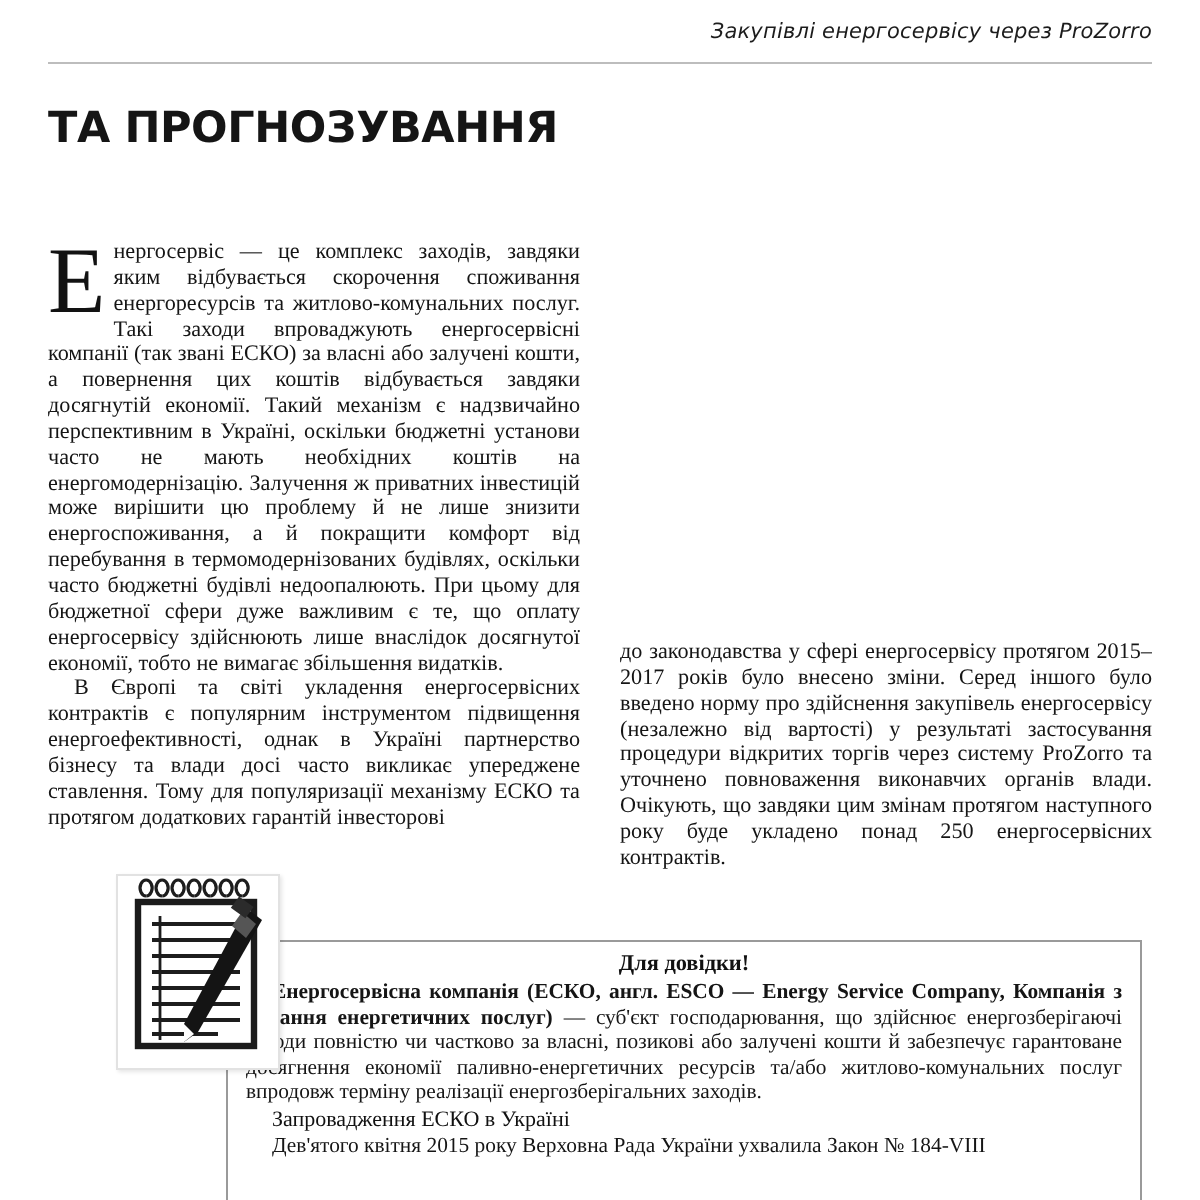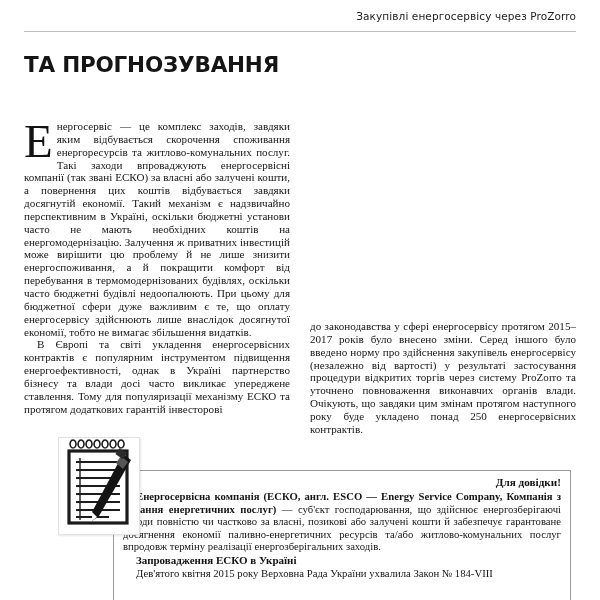--- a/index.html
+++ b/index.html
@@ -16,20 +16,21 @@
     position: relative;
   }
 
   
   .page-header {
     position: absolute;
     top: 0;
     left: 24px;
     right: 24px;
     height: 34px;
+    font-style: italic;
   }
   .running-head {
     position: absolute;
     right: 0;
     top: 10px;
     font-family: "DejaVu Sans", "Liberation Sans", sans-serif;
     font-size: 10.5px;
     letter-spacing: 0.1px;
     color: #1c1c1c;
     white-space: nowrap;
@@ -113,39 +114,39 @@
     box-sizing: border-box;
     background: #ffffff;
   }
   .infobox-inner {
     padding: 5px 9px 0 9px;
     height: 100%;
     box-sizing: border-box;
     overflow: hidden;
   }
   .infobox-title {
-    text-align: right;
+    text-align: center;
     font-weight: bold;
     font-size: 11.2px;
     line-height: 13px;
     margin: 0 0 1px 0;
     color: #111;
   }
   .infobox-p {
     margin: 0;
     font-size: 10.7px;
     line-height: 12.5px;
     text-align: justify;
     text-indent: 13px;
     color: #151515;
   }
   .infobox-p b { font-weight: bold; }
   .infobox-sub {
     margin: 1px 0 0 0;
-    font-weight: bold;
+    font-weight: normal;
     font-size: 11px;
     line-height: 13px;
     text-indent: 13px;
     color: #111;
   }
 
   
   .notepad-badge {
     position: absolute;
     left: 58px;

